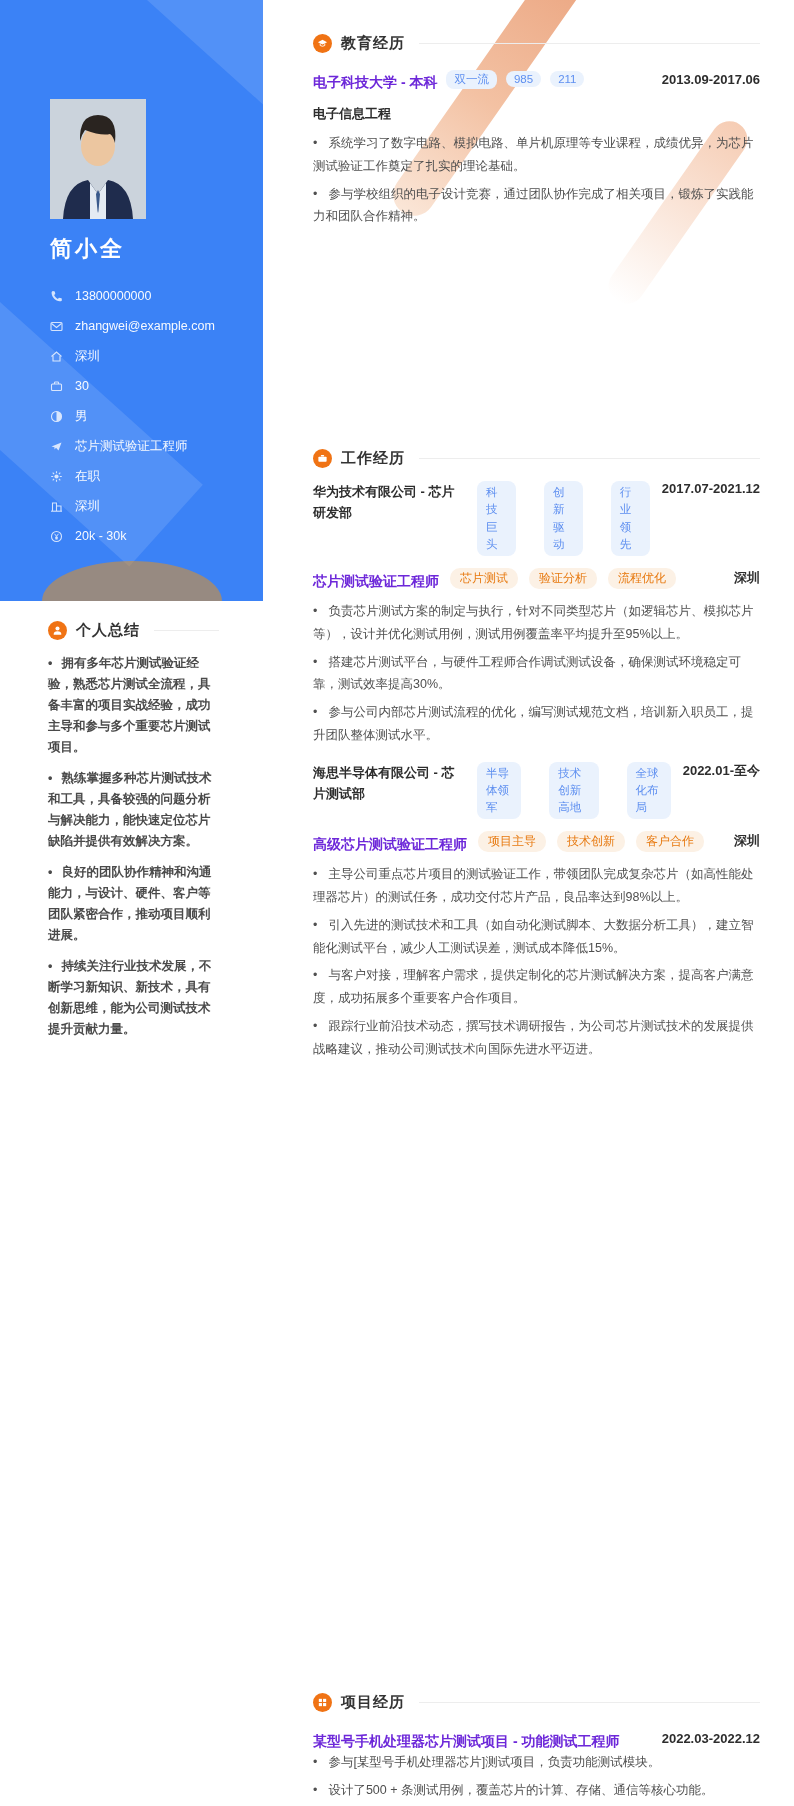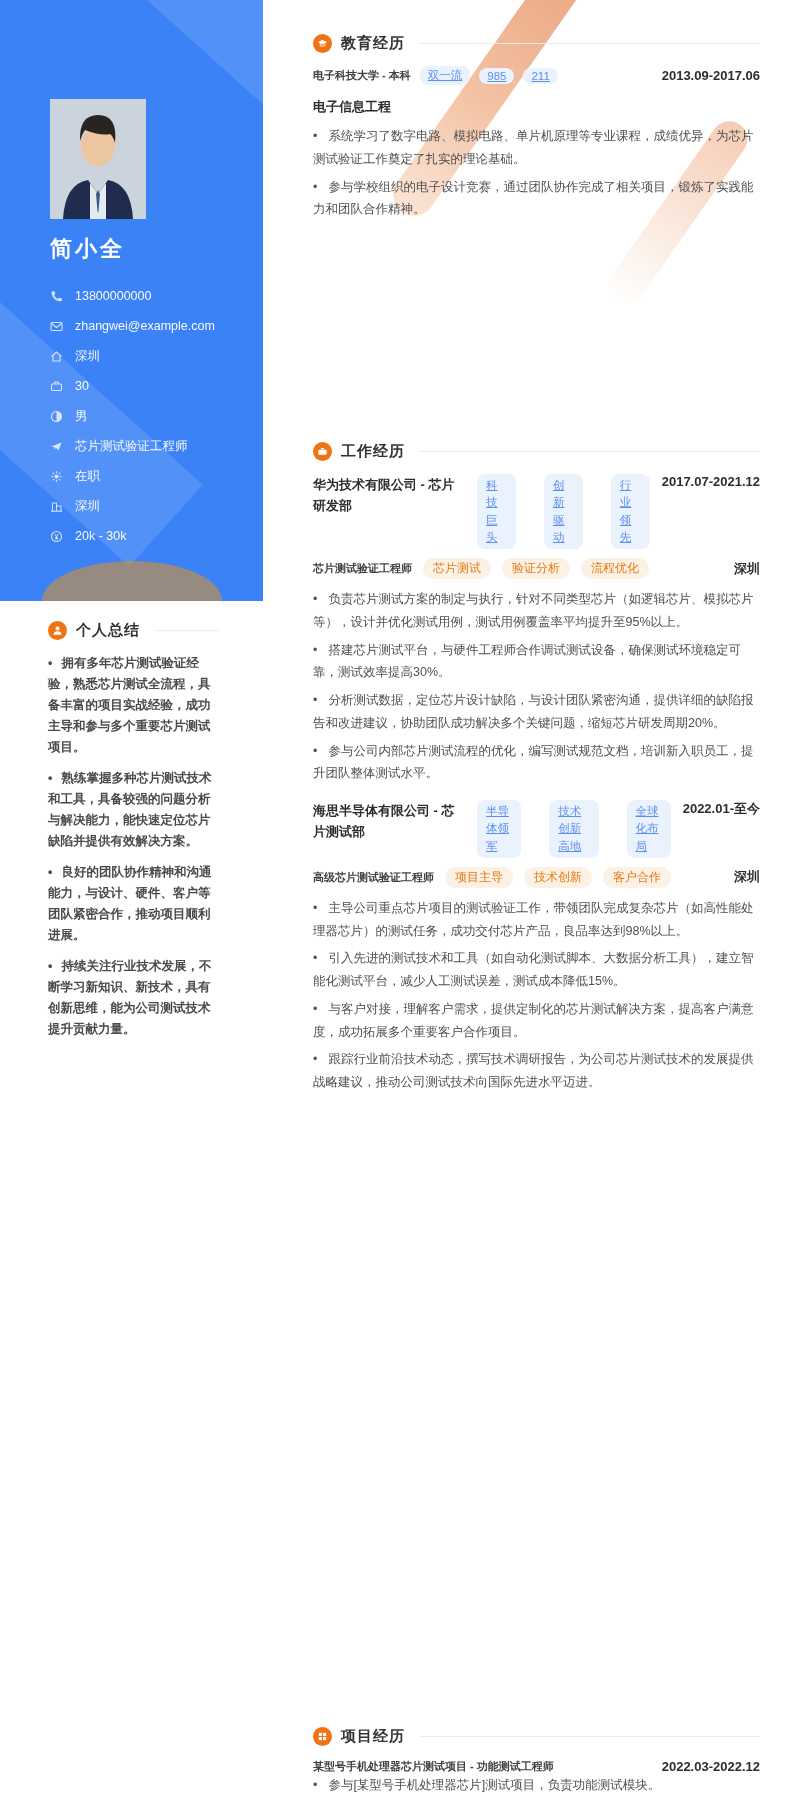--- a/index.html
+++ b/index.html
@@ -27,24 +27,24 @@
   .sec-head{display:flex;align-items:center;margin-bottom:13px;text-align:center;}
   .sec-ico{width:19px;height:19px;border-radius:50%;background:#F07314;display:flex;align-items:center;justify-content:center;flex:none;}
   .sec-ico svg{width:11px;height:11px;}
   .sec-title{font-size:15px;font-weight:bold;color:#333;margin-left:9px;letter-spacing:1px;white-space:nowrap;}
   .sec-line{flex:1;height:1px;background:#ededed;margin-left:14px;}
   
   .main{position:absolute;left:313px;top:0;width:447px;height:1806px;}
   .sec{position:absolute;left:0;right:0;}
   .bullet{font-size:12.5px;color:#4f4f4f;line-height:1.82;margin:0 0 5px;}
   .bullet::before{content:"•";margin-right:11px;}
-  .b-name{font-size:11px;font-weight:bold;color:#404040;}
+  .b-name{font-size:14px;font-weight:bold;color:#6d28d9;margin-top:8px;}
   .date{margin-left:auto;font-size:13px;font-weight:bold;color:#2d2d2d;white-space:nowrap;}
   .edu-row{display:flex;align-items:center;gap:9px;}
-  .badge{font-size:11.5px;color:#5E8FF0;background:#EAF2FD;padding:2px 8px;border-radius:8px;white-space:nowrap;text-decoration:underline;}
+  .badge{font-size:11.5px;color:#5E8FF0;background:#EAF2FD;padding:2px 8px;border-radius:8px;white-space:nowrap;}
   .major{font-size:13px;font-weight:bold;color:#2d2d2d;margin:13px 0 9px;}
   .job{margin-bottom:15px;}
   .job-head{display:flex;align-items:flex-start;gap:12px;}
   .job-company{width:152px;font-size:13px;font-weight:bold;line-height:1.65;color:#2d2d2d;flex:none;}
   .job-badges{display:flex;gap:28px;align-items:flex-start;}
   .badge.multi{white-space:normal;max-width:50px;line-height:1.5;padding:3px 9px;}
   .pos-row{display:flex;align-items:center;gap:11px;margin:9px 0 9px;}
   .tag{font-size:12px;color:#E7790F;background:#FCF1E5;padding:2px 10px;border-radius:10px;white-space:nowrap;}
   .proj-head{display:flex;align-items:center;margin-top:2px;}
   .proj-company{font-size:13px;font-weight:bold;color:#2d2d2d;margin:13px 0 11px;}
@@ -232,21 +232,20 @@
       </div>
       <div class="pos-row">
         <span class="b-name">芯片测试验证工程师</span>
         <span class="tag">芯片测试</span>
         <span class="tag">验证分析</span>
         <span class="tag">流程优化</span>
         <span class="date">深圳</span>
       </div>
       <p class="bullet">负责芯片测试方案的制定与执行，针对不同类型芯片（如逻辑芯片、模拟芯片等），设计并优化测试用例，测试用例覆盖率平均提升至95%以上。</p>
       <p class="bullet">搭建芯片测试平台，与硬件工程师合作调试测试设备，确保测试环境稳定可靠，测试效率提高30%。</p>
-      <p class="bullet">分析测试数据，定位芯片设计缺陷，与设计团队紧密沟通，提供详细的缺陷报告和改进建议，协助团队成功解决多个关键问题，缩短芯片研发周期20%。</p>
       <p class="bullet">参与公司内部芯片测试流程的优化，编写测试规范文档，培训新入职员工，提升团队整体测试水平。</p>
     </div>
 
     <div class="job">
       <div class="job-head">
         <span class="job-company">海思半导体有限公司 - 芯片测试部</span>
         <span class="job-badges">
           <span class="badge multi">半导体领军</span>
           <span class="badge multi">技术创新高地</span>
           <span class="badge multi">全球化布局</span>

